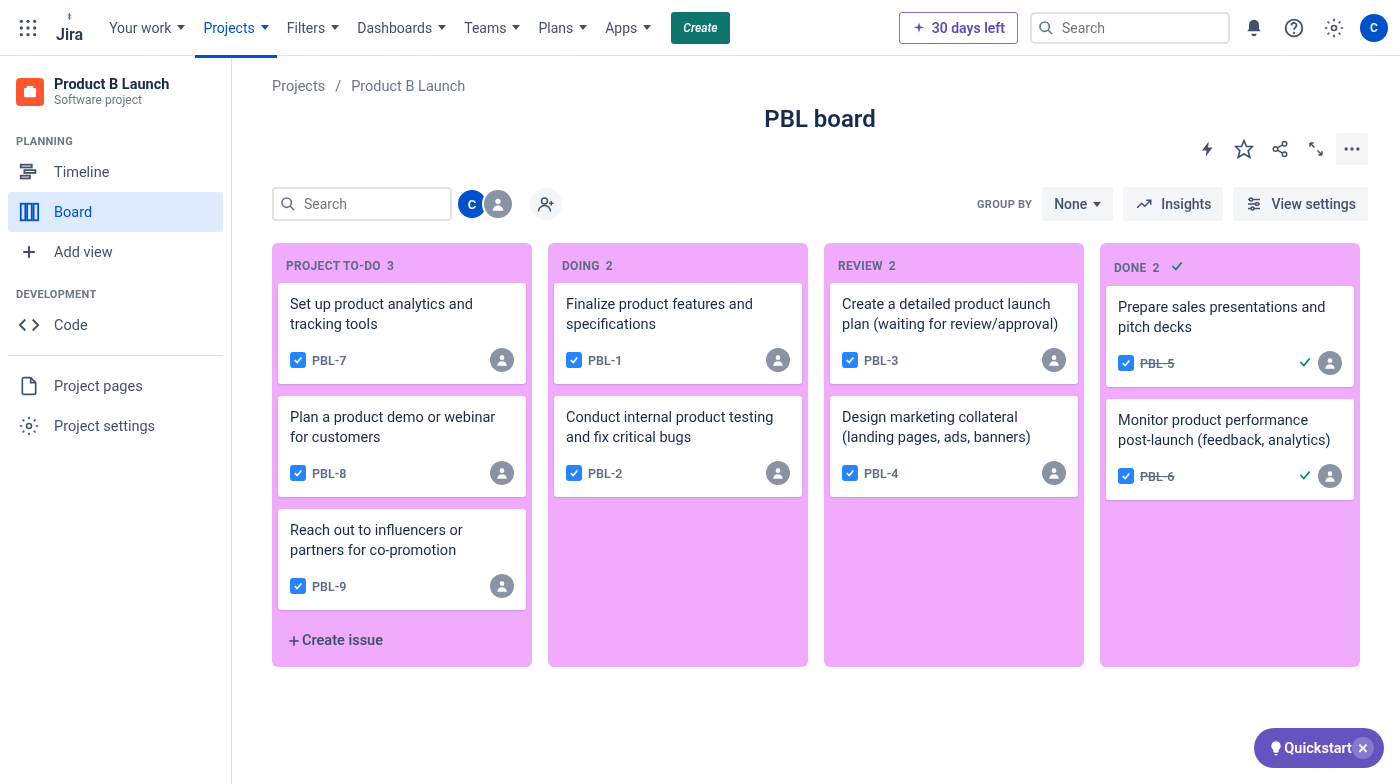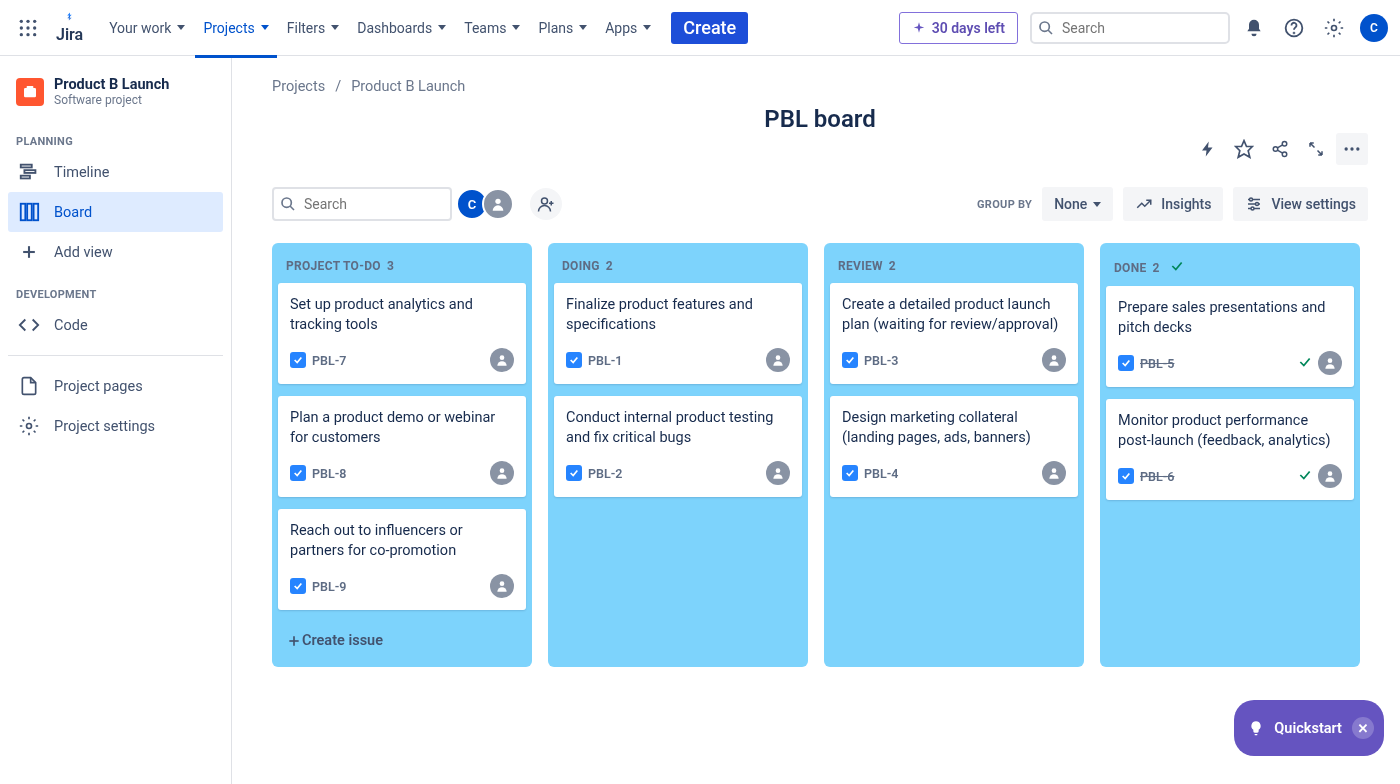--- a/index.html
+++ b/index.html
@@ -7,21 +7,21 @@
 
 
 .topnav { height: 56px; border-bottom: 1px solid #dfe1e6; display: flex; align-items: center; padding: 0 12px; gap: 4px; }
 .app-switcher { width: 32px; height: 32px; display: flex; align-items: center; justify-content: center; border-radius: 3px; cursor: pointer; }
 .jira-logo { display: flex; align-items: center; gap: 4px; padding: 0 8px; height: 32px; cursor: pointer; flex-direction: column; }
 .jira-logo span { font-weight: 600; font-size: 16px; color: #253858; }
 .nav-item { height: 32px; padding: 0 8px; display: flex; align-items: center; gap: 4px; border-radius: 3px; cursor: pointer; color: #42526e; font-weight: 400; }
 .nav-item.active { color: #0052cc; position: relative; }
 .nav-item.active::after { content: ""; position: absolute; bottom: -14px; left: 0; right: 0; height: 3px; background: #0052cc; }
 .chev { width: 0; height: 0; border-left: 4px solid transparent; border-right: 4px solid transparent; border-top: 5px solid currentColor; margin-left: 2px; }
-.create-btn { background: #1d4ed8; color: #fff; border: none; padding: 0 12px; height: 32px; border-radius: 3px; font-weight: 500; cursor: pointer; font-size: 18px; margin-left: 8px; }
+.create-btn { background: #0f766e; color: #fff; border: none; padding: 0 12px; height: 32px; border-radius: 3px; font-weight: 500; cursor: pointer; font-size: 12px; margin-left: 8px; font-style: italic; }
 .spacer { flex: 1; }
 .trial-btn { border: 1.5px solid #8270db; color: #5e4db2; height: 32px; padding: 0 12px; border-radius: 3px; display: flex; align-items: center; gap: 6px; font-weight: 600; cursor: pointer; }
 .search-box { position: relative; margin-left: 8px; }
 .search-box input { height: 32px; width: 200px; border: 2px solid #dfe1e6; border-radius: 5px; padding: 0 8px 0 30px; font-size: 14px; }
 .search-box .icon { position: absolute; left: 8px; top: 8px; color: #6b778c; }
 .icon-btn { width: 32px; height: 32px; display: flex; align-items: center; justify-content: center; border-radius: 50%; cursor: pointer; color: #42526e; margin-left: 4px; }
 .avatar-user { width: 28px; height: 28px; border-radius: 50%; background: #0052cc; color: #fff; display: flex; align-items: center; justify-content: center; font-size: 12px; font-weight: 600; cursor: pointer; }
 
 
 .main-wrap { display: flex; height: calc(100vh - 56px); }
@@ -57,39 +57,39 @@
 .avatar-stack .av { width: 32px; height: 32px; border-radius: 50%; border: 2px solid #fff; margin-left: -6px; display: flex; align-items: center; justify-content: center; font-size: 13px; font-weight: 600; }
 .av.blue { background: #0052cc; color: #fff; }
 .av.grey { background: #8993a4; color: #fff; }
 .add-people-btn { width: 32px; height: 32px; border-radius: 50%; background: #f4f5f7; display: flex; align-items: center; justify-content: center; cursor: pointer; color: #42526e; margin-left: 6px; }
 .groupby { margin-left: auto; font-size: 11px; font-weight: 700; color: #6b778c; letter-spacing: 0.3px; }
 .dropdown-btn { background: #f4f5f7; height: 34px; padding: 0 12px; border-radius: 3px; display: flex; align-items: center; gap: 4px; cursor: pointer; font-weight: 500; color: #42526e; }
 .toolbar-btn { background: #f4f5f7; height: 34px; padding: 0 12px; border-radius: 3px; display: flex; align-items: center; gap: 8px; cursor: pointer; font-weight: 500; color: #42526e; }
 
 
 .board { display: flex; gap: 16px; margin-top: 22px; }
-.column { width: 260px; background: #7dd3fc; border-radius: 6px; padding: 8px 6px; flex-shrink: 0; }
+.column { width: 260px; background: #f0abfc; border-radius: 6px; padding: 8px 6px; flex-shrink: 0; }
 .col-header { display: flex; align-items: center; gap: 6px; padding: 8px 8px 10px 8px; font-size: 12px; font-weight: 700; color: #5e6c84; letter-spacing: 0.3px; }
 .col-count { color: #5e6c84; }
 .done-check { color: #00875a; margin-left: 4px; }
 .card { background: #fff; border-radius: 3px; padding: 12px; margin-bottom: 12px; box-shadow: 0 1px 2px rgba(9,30,66,0.15); cursor: pointer; }
 .card-title { font-size: 14.5px; color: #172b4d; line-height: 1.35; margin-bottom: 14px; }
 .card-footer { display: flex; align-items: center; gap: 6px; }
 .task-icon { width: 16px; height: 16px; background: #2684ff; border-radius: 3px; display: flex; align-items: center; justify-content: center; }
 .task-icon svg { color: #fff; }
 .card-key { font-size: 12.5px; font-weight: 600; color: #5e6c84; }
 .card-key.struck { text-decoration: line-through; }
 .card-spacer { flex: 1; }
 .done-mark { color: #00875a; }
 .assignee { width: 24px; height: 24px; border-radius: 50%; background: #8993a4; display: flex; align-items: center; justify-content: center; }
 .assignee svg { color: #fff; }
 .create-issue { display: flex; align-items: center; padding: 10px 8px; cursor: pointer; color: #42526e; font-weight: 600; font-size: 14.5px; border-radius: 3px; }
 
 
-.quickstart { position: fixed; bottom: 28px; right: 16px; background: #6554c0; color: #fff; height: 56px; padding: 0 10px 0 14px; border-radius: 20px; display: flex; align-items: center; gap: 10px; font-weight: 600; cursor: pointer; font-size: 14.5px; }
+.quickstart { position: fixed; bottom: 16px; right: 16px; background: #6554c0; color: #fff; height: 40px; padding: 0 10px 0 14px; border-radius: 20px; display: flex; align-items: center; font-weight: 600; cursor: pointer; font-size: 14.5px; }
 .qs-close { width: 22px; height: 22px; border-radius: 50%; background: rgba(255,255,255,0.22); display: flex; align-items: center; justify-content: center; font-size: 13px; }
 </style>
 </head>
 <body>
 
 <div class="topnav">
   <div class="app-switcher">
     <svg width="20" height="20" viewBox="0 0 24 24" fill="#42526e">
         <circle cx="4" cy="4" r="2"></circle>
         <circle cx="12" cy="4" r="2"></circle>

